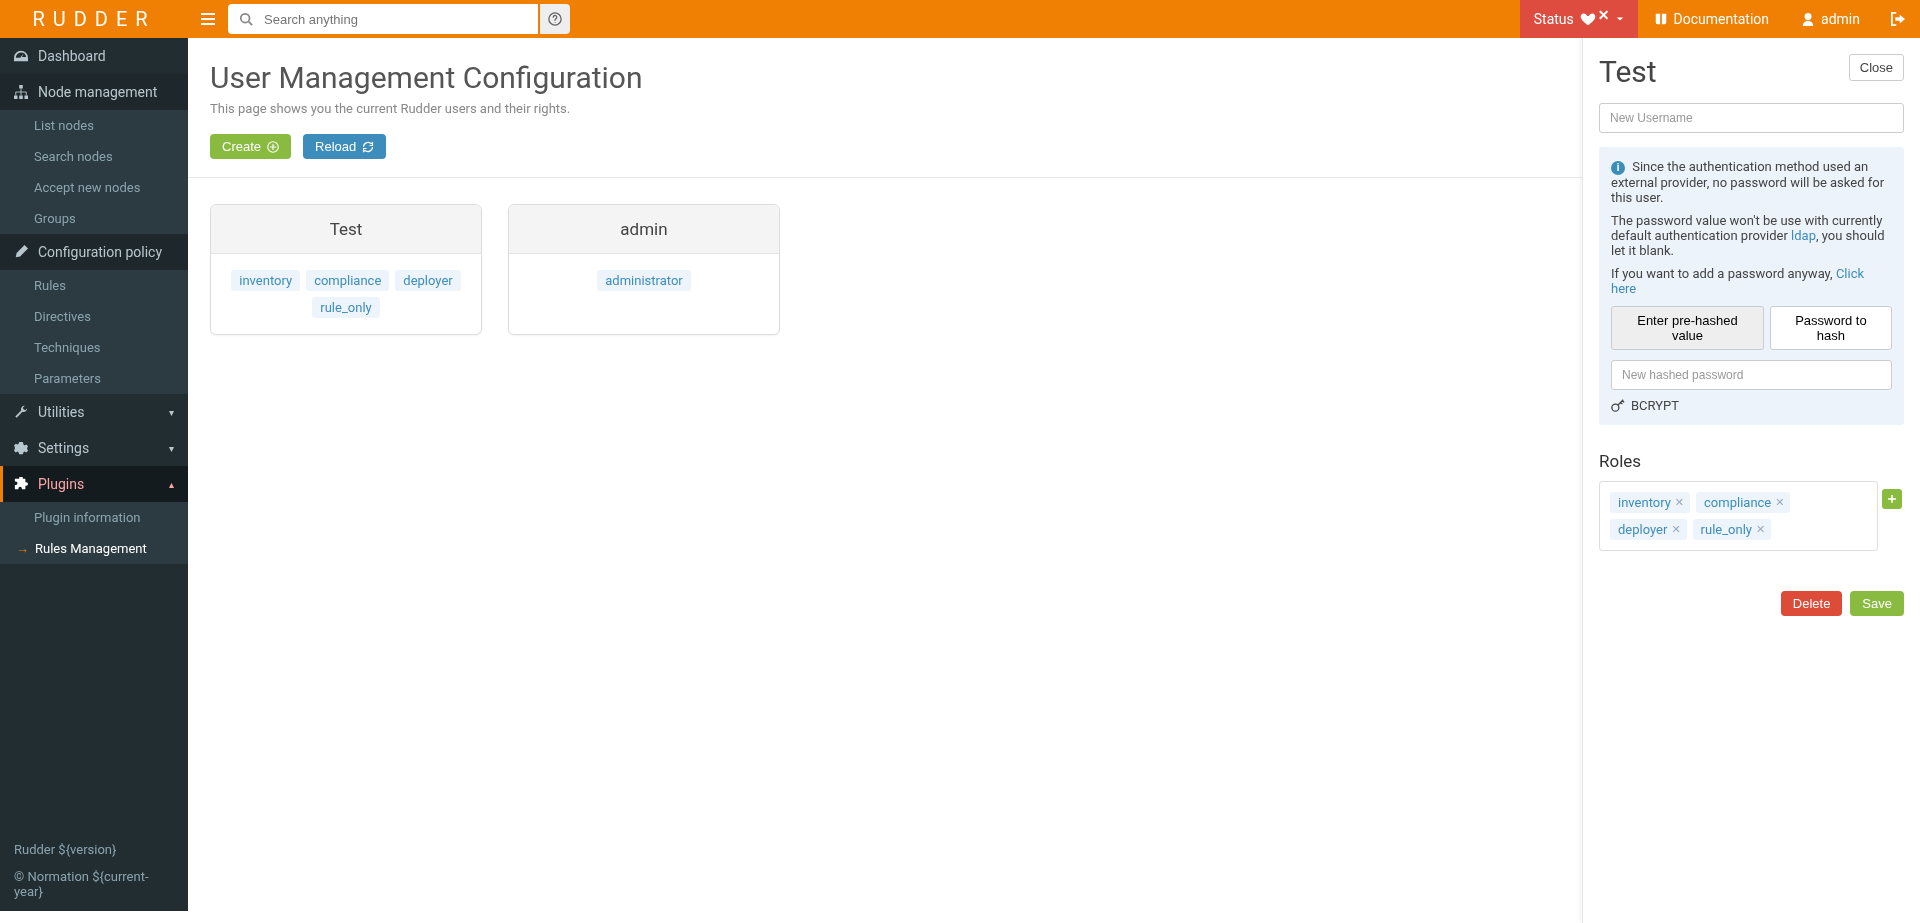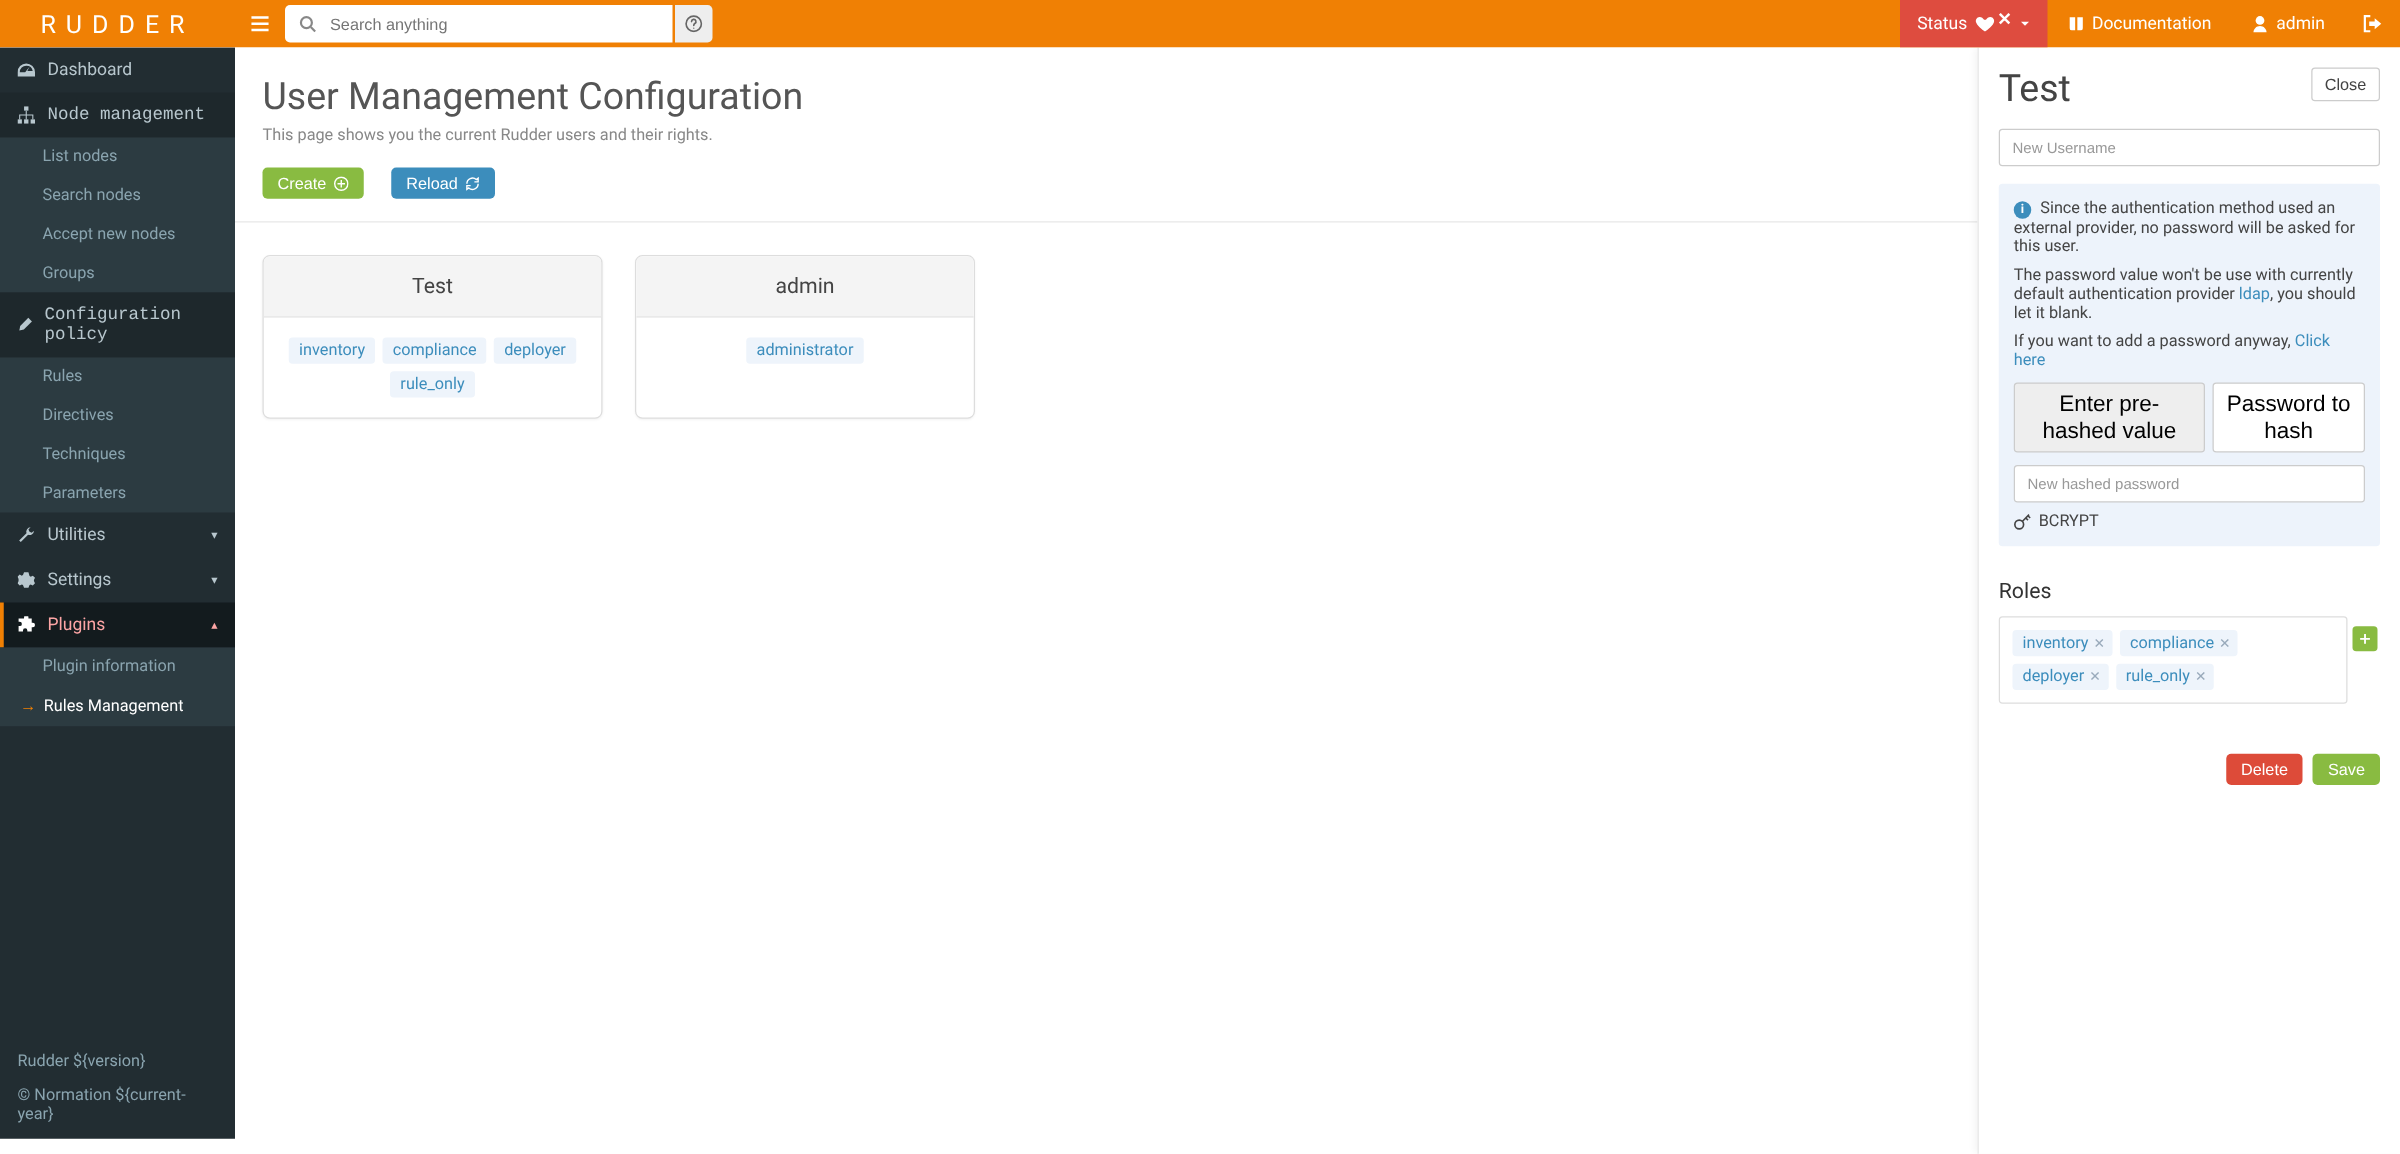--- a/index.html
+++ b/index.html
@@ -14,39 +14,39 @@
 .topbar .searchbox .sicon { width: 36px; display: flex; justify-content: center; color: #888; }
 .topbar .searchbox input { border: none; outline: none; font-size: 13px; flex: 1; background: transparent; height: 100%; }
 .topbar .helpbtn { background: #eee; height: 30px; width: 30px; display: flex; align-items: center; justify-content: center; border-radius: 0 4px 4px 0; color: #666; margin-left: 2px;}
 .topbar .spacer { flex: 1; }
 .topbar .status { background: #de4c3f; height: 38px; padding: 0 14px; display: flex; align-items: center; gap: 6px; font-size: 14px; cursor: pointer;}
 .topbar .rightitem { padding: 0 16px; display: flex; align-items: center; gap: 6px; height: 38px; cursor: pointer; font-size: 14px;}
 
 
 .sidebar { position: absolute; top: 38px; left: 0; bottom: 12px; width: 188px; background: #222d32; color: #b8c7ce; overflow-y: auto; font-size: 14px; display:flex; flex-direction:column;}
 .sidebar .navitem { display: flex; align-items: center; padding: 10px 14px; cursor: pointer; gap: 10px; }
-.sidebar .navitem.expanded { background: #1e282c; font-family: Liberation Mono, monospace; }
+.sidebar .navitem.expanded { background: #1e282c; }
 .sidebar .navitem .chev { margin-left: auto; font-size: 10px; }
 .sidebar .subnav { background: #2c3b41; }
 .sidebar .subitem { padding: 8px 14px 8px 34px; cursor: pointer; font-size: 13px; color: #8aa4af;}
 .sidebar .subitem.active { color: #fff; }
 .sidebar .subitem.active::before { content: "→"; color: #f08004; margin-right: 6px; margin-left:-18px; }
 .sidebar .flexfill{flex:1;}
 .sidebar .footer { padding: 12px 14px; font-size: 13px; color: #8aa4af}
 .sidebar .pluginshead { background:#131b1e; color:#fca5a5;}
 .sidebar .pluginshead.borderleft{ border-left:3px solid #f08004; padding-left:11px;}
 
 
 .main { position: absolute; top: 38px; left: 188px; right: 0; bottom: 0; background: #fff; padding: 0; }
 .main-inner{ padding: 22px 0 0 0;}
 .page-head { display: flex; align-items: flex-start; padding: 0 22px; border-bottom:1px solid #e8e8e8; padding-bottom:18px; gap:30px;}
 .page-head .leftcol{}
 .page-head h1 { font-size: 30px; font-weight: 400; color: #555; margin-bottom: 6px; }
 .page-head .subtitle{ font-size:13px; color:#888; margin-bottom:18px;}
-.action-btns{ display:flex; gap:22px;}
+.action-btns{ display:flex; gap:12px;}
 .btn { display: inline-flex; align-items: center; gap: 6px; padding: 5px 12px; border-radius: 4px; border: none; cursor: pointer; font-size: 13px; color: #fff; }
 .btn-green { background: #89bb41; }
 .btn-blue { background: #3c8dbc; }
 .btn-outline { background: #fff; border: 1px solid #ccc; color: #444; font-size:13px; padding:5px 10px; border-radius:3px; cursor:pointer;}
 .btn-red{ background:#dd4b39;}
 .btn-save{ background:#89bb41;}
 
 .provider-box{ margin-left:auto; border-left:3px solid #3c8dbc; padding: 8px 14px 12px 14px; }
 .provider-box .ptitle{font-size:14px; color:#555; margin-bottom:8px;}
 .provider-box .chips{ display:flex; gap:6px;}
@@ -63,21 +63,21 @@
 .rightpanel .rp-head{ display:flex; align-items:flex-start; justify-content:space-between; margin-bottom:14px;}
 .rightpanel .rp-head h2{ font-size:30px; font-weight:400; color:#444;}
 .rp-input{ width:100%; border:1px solid #ccc; border-radius:3px; padding:7px 10px; font-size:12px; outline:none;}
 .rp-input::placeholder{color:#999;}
 .callout{ background:#edf3fb; border-radius:3px; padding:12px; font-size:13px; color:#444; margin-top:14px;}
 .callout b{color:#3c8dbc; font-weight:normal;}
 .callout .link{color:#3c8dbc; cursor:pointer;}
 .callout p{margin-bottom:8px;}
 .callout .info-i { display:inline-flex; width:14px;height:14px;border-radius:50%;background:#3c8dbc;color:#fff;align-items:center;justify-content:center;font-size:10px;font-weight:bold;margin-right:4px;}
 .toggle-btns{display:flex; gap:6px; margin-top:10px;}
-.toggle-btns .tbtn{ border:1px solid #ccc; background:#fff; padding:6px 10px; font-size:18px; border-radius:3px; cursor:pointer;}
+.toggle-btns .tbtn{ border:1px solid #ccc; background:#fff; padding:6px 10px; font-size:13px; border-radius:3px; cursor:pointer;}
 .toggle-btns .tbtn.active{background:#eee;}
 .hashlabel{font-size:13px;color:#444;margin-top:8px;display:flex;align-items:center;gap:6px;}
 .rp-section-title{font-size:17px;margin:26px 0 10px 0;color:#333;}
 .role-editor{ border:1px solid #ddd; border-radius:3px; padding:10px; display:flex; flex-wrap:wrap; gap:6px; position:relative;}
 .role-editor .rtag{ background:#eef4fb; color:#3c8dbc; padding:3px 6px 3px 8px; border-radius:3px; font-size:13px; display:inline-flex; align-items:center; gap:4px;}
 .role-editor .rtag .rx{color:#9ab;cursor:pointer;font-size:11px;}
 .addrole{ position:absolute; right:-24px; top:8px; width:20px;height:20px; background:#89bb41;color:#fff;border-radius:3px;display:flex;align-items:center;justify-content:center;font-size:14px;font-weight:bold;cursor:pointer;}
 .role-wrap{position:relative; margin-right:26px;}
 .rp-actions{display:flex;justify-content:flex-end;gap:8px;margin-top:40px;}
 svg{display:block;}

